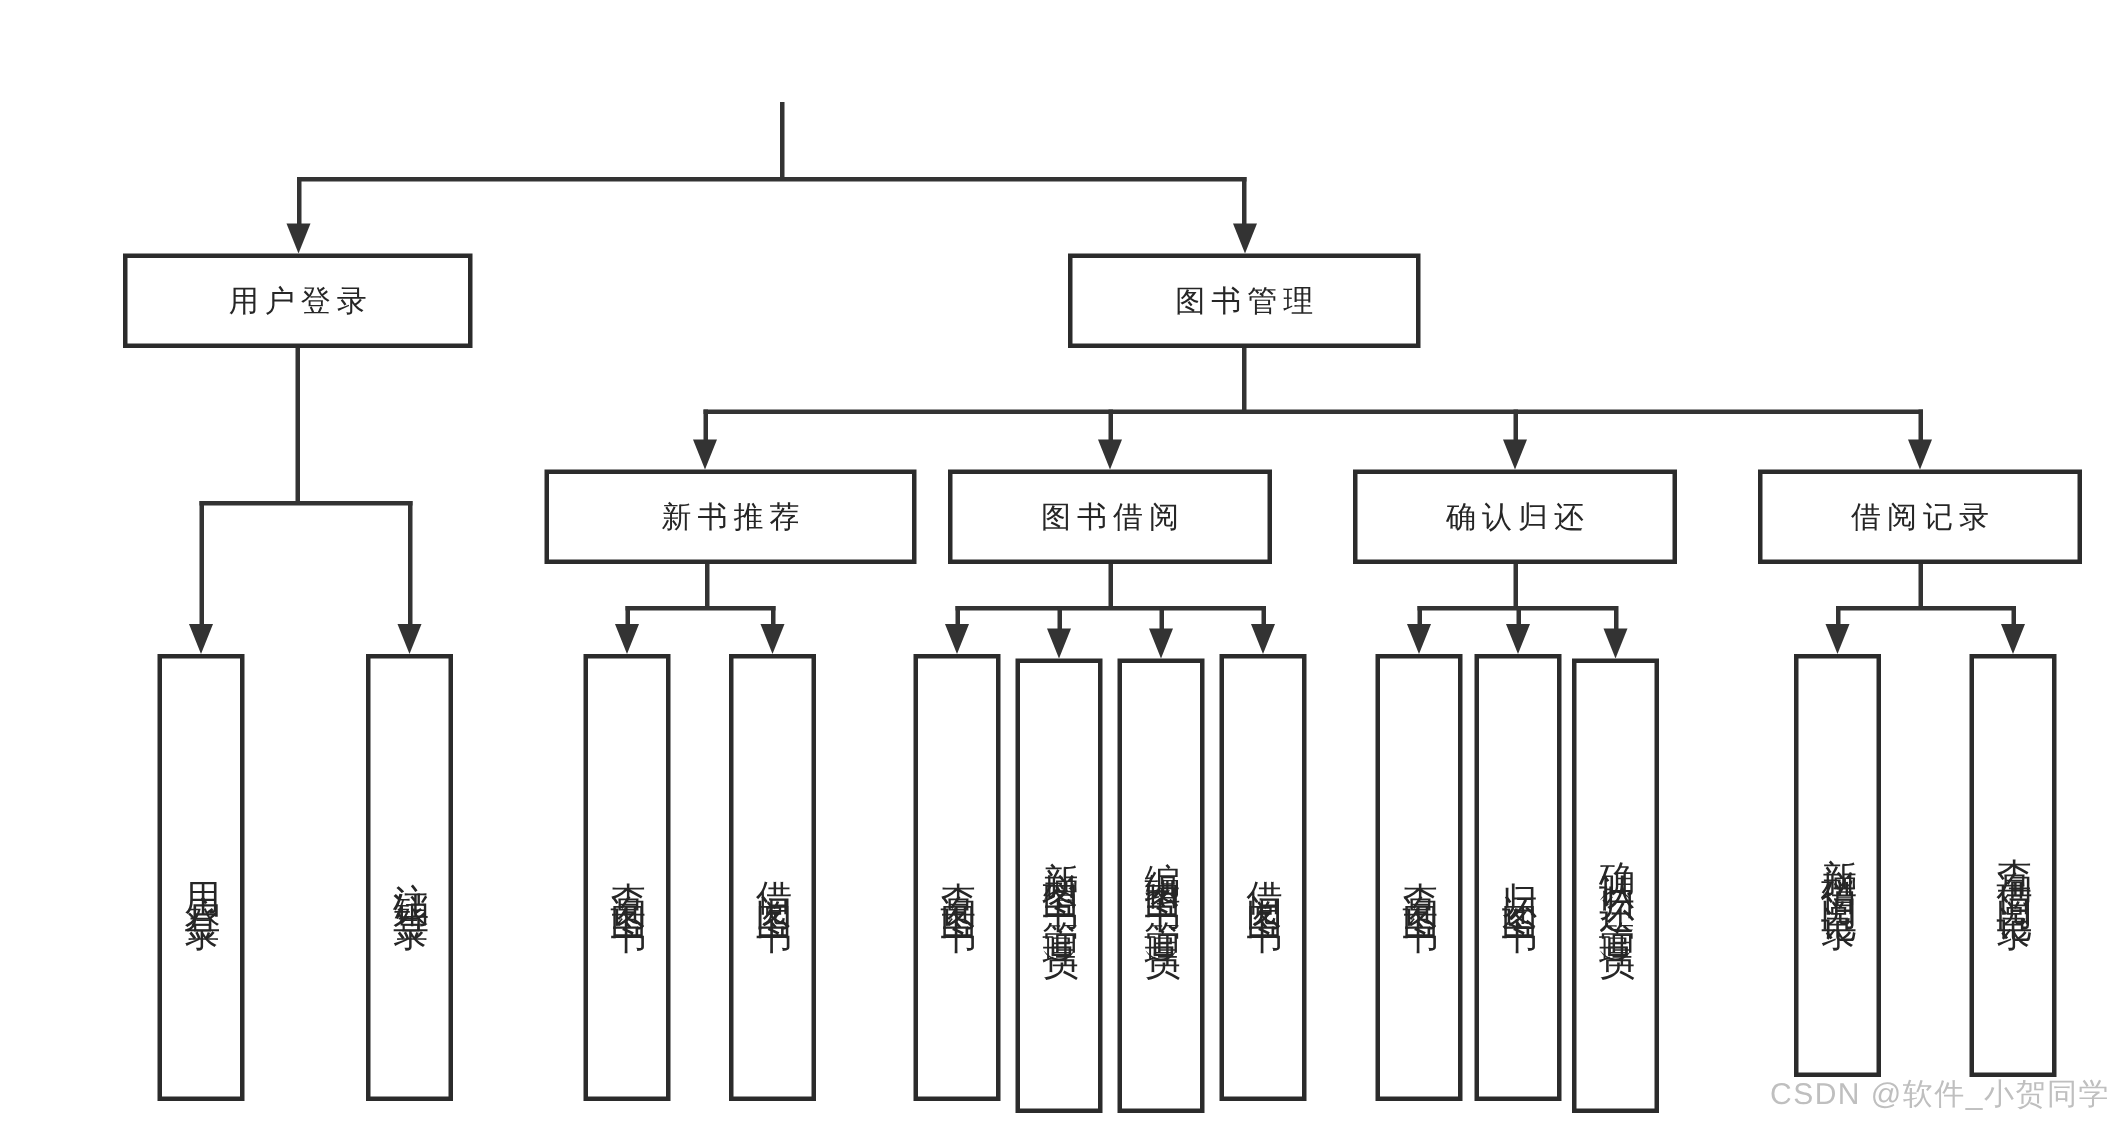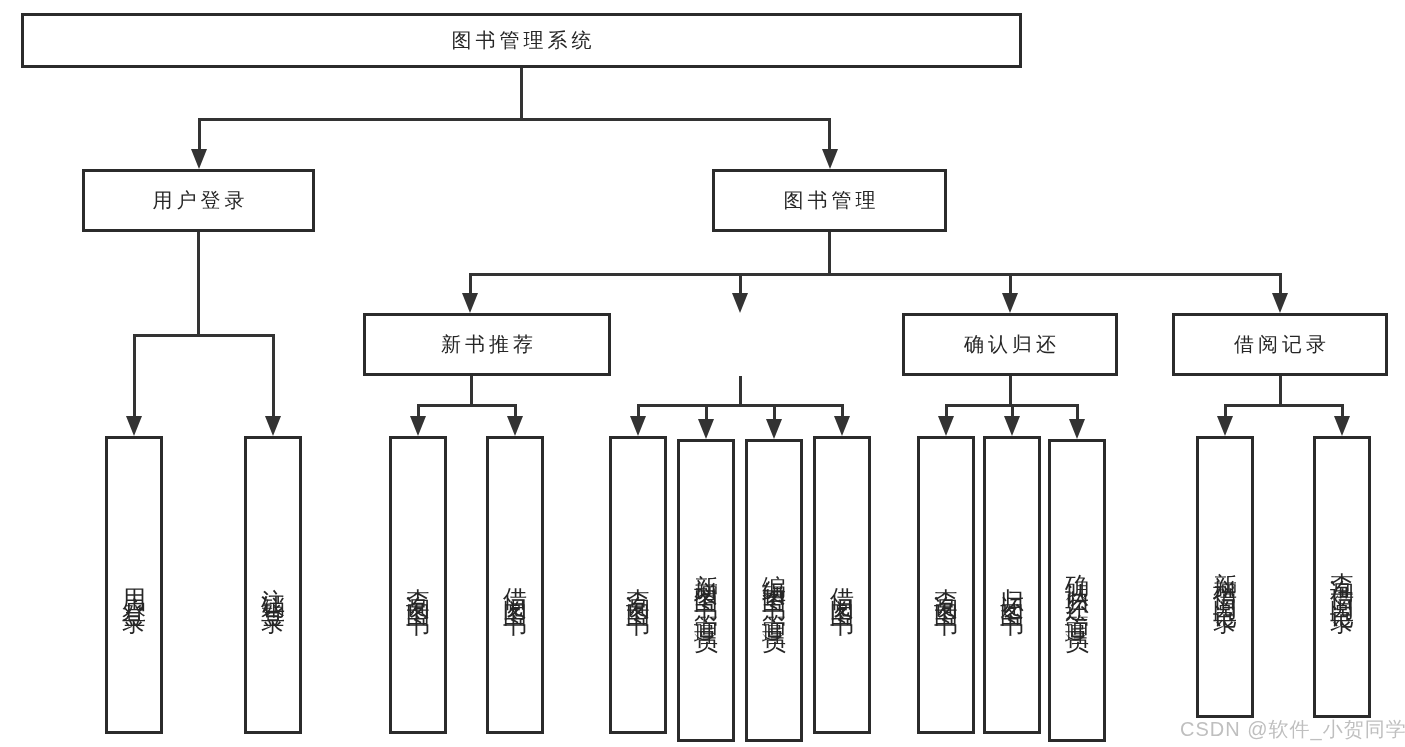--- a/index.html
+++ b/index.html
@@ -59,23 +59,20 @@
     color:var(--wm);
     white-space:nowrap;
     z-index:5;
   }
 </style>
 </head>
 <body>
 
 <div id="stage">
 
-  <div class="box h" style="left:21px;top:13px;width:1001px;height:55px;font-size:20px;">
-    <span>图书管理系统</span>
-  </div>
 
   <div class="vl" style="left:520px;top:68px;height:52px;"></div>
   <div class="hl" style="left:198px;top:118px;width:633px;"></div>
   <div class="vl" style="left:198px;top:118px;height:34px;"></div>
   <div class="ah" style="left:191px;top:149px;"></div>
   <div class="vl" style="left:828px;top:118px;height:34px;"></div>
   <div class="ah" style="left:822px;top:149px;"></div>
 
   <div class="box h" style="left:82px;top:169px;width:233px;height:63px;font-size:20px;">
     <span>用户登录</span>
@@ -97,20 +94,23 @@
   <div class="ah" style="left:462px;top:293px;"></div>
   <div class="vl" style="left:739px;top:273px;height:23px;"></div>
   <div class="ah" style="left:732px;top:293px;"></div>
   <div class="vl" style="left:1009px;top:273px;height:23px;"></div>
   <div class="ah" style="left:1002px;top:293px;"></div>
   <div class="vl" style="left:1279px;top:273px;height:23px;"></div>
   <div class="ah" style="left:1272px;top:293px;"></div>
 
   <div class="box h" style="left:363px;top:313px;width:248px;height:63px;font-size:20px;">
     <span>新书推荐</span>
+  </div>
+  <div class="box h" style="left:632px;top:313px;width:216px;height:63px;font-size:20px;">
+    <span>图书借阅</span>
   </div>
   <div class="box h" style="left:902px;top:313px;width:216px;height:63px;font-size:20px;">
     <span>确认归还</span>
   </div>
   <div class="box h" style="left:1172px;top:313px;width:216px;height:63px;font-size:20px;">
     <span>借阅记录</span>
   </div>
 
   <div class="vl" style="left:470px;top:376px;height:30px;"></div>
   <div class="hl" style="left:417px;top:404px;width:100px;"></div>

